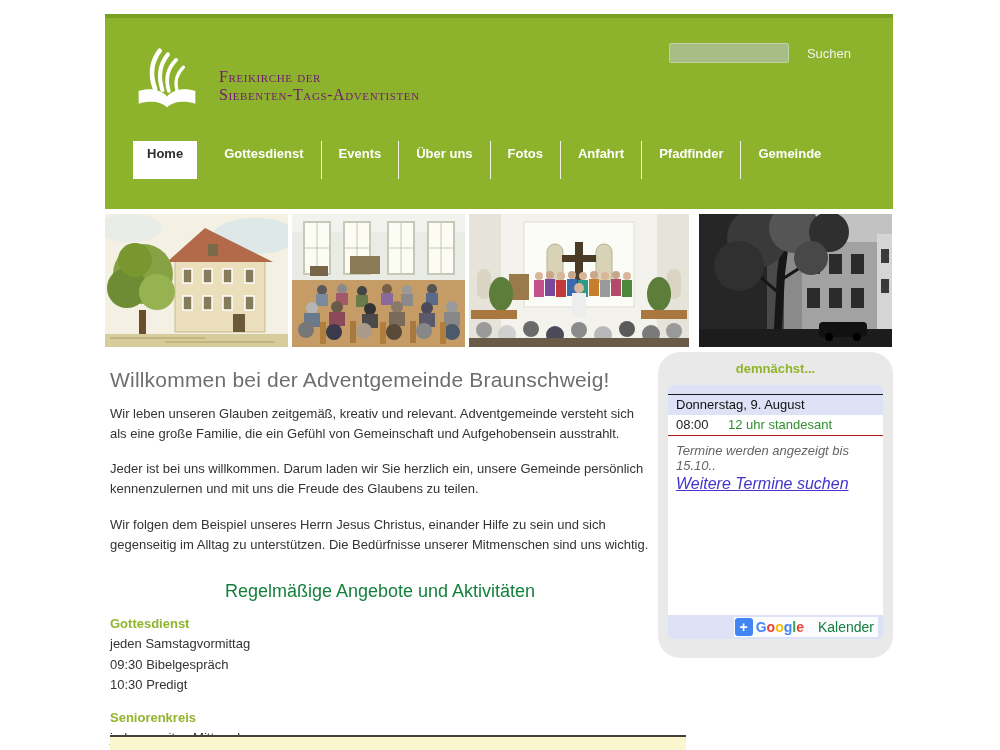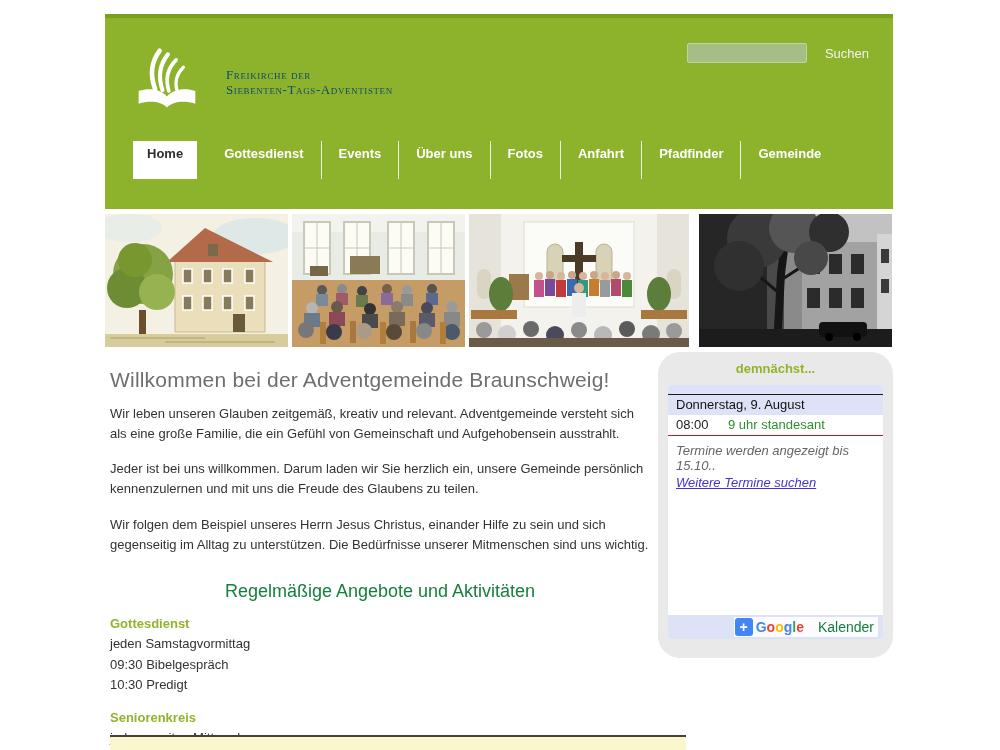--- a/index.html
+++ b/index.html
@@ -8,25 +8,25 @@
     background:#ffffff;
     font-family:"Liberation Sans",sans-serif;font-size:13px;color:#333;
   }
   .page{position:absolute;left:105px;top:14px;width:788px;}
 
   
   .green-header{position:relative;background:#8db32c;border-top:4px solid #7aa021;height:191px;}
   .logo-row{position:absolute;left:30px;top:28px;display:flex;align-items:flex-start;}
   .logo-mark svg{display:block;}
   .logo-text{
-    margin-left:27px;margin-top:22px;color:#0c4a6e;
+    margin-left:20px;margin-top:22px;color:#701a75;
     font-family:"Liberation Serif",serif;font-variant:small-caps;
-    font-size:13px;line-height:1.15;letter-spacing:0.6px;
-  }
-  .search-area{position:absolute;top:25px;right:18px;display:flex;align-items:center;}
+    font-size:16px;line-height:1.15;letter-spacing:0.6px;
+  }
+  .search-area{position:absolute;top:25px;right:36px;display:flex;align-items:center;}
   .search-input{
     width:120px;height:20px;box-sizing:border-box;
     background:#a6bd85;border:1px solid #c2d3a3;border-radius:2px;outline:none;
     color:#2e3a1e;font-size:12px;padding:0 5px;
   }
   .search-btn{
     background:none;border:none;cursor:pointer;
     color:#f2f3e9;font-size:13px;margin-left:12px;font-family:"Liberation Sans",sans-serif;
   }
   nav.mainnav{position:absolute;left:28px;top:123px;}
@@ -63,21 +63,21 @@
   
   .widget-box{background:#e9e9e9;border-radius:22px;padding:5px 10px 19px;box-sizing:border-box;}
   .widget-title{text-align:center;color:#93b32d;font-weight:bold;font-size:13px;margin:4px 0 9px;}
   .cal{background:#dde2f6;border-radius:5px;overflow:hidden;padding-top:9px;}
   .cal-date{border-top:1px solid #1a1a1a;font-weight:normal;font-size:13px;color:#111;padding:2px 8px 3px;}
   .cal-body{background:#fff;height:200px;}
   .cal-event{display:flex;font-size:13px;padding:2px 8px 3px;border-bottom:1px solid #b91c1c;}
   .cal-time{width:52px;color:#222;flex-shrink:0;}
   .cal-title{color:#2f8f2f;cursor:pointer;}
   .cal-note{font-style:italic;color:#666;font-size:13px;padding:7px 8px 0;}
-  .cal-link{display:inline-block;font-style:italic;color:#4433cc;text-decoration:underline;font-size:13px;margin:2px 8px 0;cursor:pointer;}
+  .cal-link{display:inline-block;font-style:italic;color:#4433cc;text-decoration:underline;font-size:16px;margin:2px 8px 0;cursor:pointer;}
   .cal-footer{background:#dde2f6;height:24px;display:flex;justify-content:flex-end;align-items:center;padding:0 5px;}
   .glogo-wrap{display:flex;align-items:center;background:rgba(255,255,255,0.9);padding:1px 4px 1px 1px;cursor:pointer;}
   .plus-btn{width:18px;height:18px;background:#4285f4;color:#fff;border-radius:3px;
     display:flex;align-items:center;justify-content:center;font-size:14px;font-weight:bold;margin-right:3px;}
   .gletters{font-size:14px;font-weight:bold;display:flex;}
   .kal{color:#15803d;font-size:14px;margin-left:14px;}
 
   
   .notice-bar{position:absolute;left:110px;top:735px;width:576px;height:15px;
     background:#faf6cd;border-top:2px solid #454138;box-sizing:border-box;}
@@ -326,21 +326,21 @@
 
     <aside class="side-col">
       <div class="widget-box">
         <div class="widget-title">demnächst...</div>
 
         <div class="cal">
           <div class="cal-date">Donnerstag, 9. August</div>
           <div class="cal-body">
             <div class="cal-event">
               <span class="cal-time">08:00</span>
-              <span class="cal-title">9 uhr standesant</span>
+              <span class="cal-title">12 uhr standesant</span>
             </div>
             <div class="cal-note">Termine werden angezeigt bis 15.10..</div>
             <a class="cal-link">Weitere Termine suchen</a>
           </div>
           <div class="cal-footer">
             <div class="glogo-wrap">
               <span class="plus-btn">+</span>
               <span class="gletters">
                 <span style="color:#4285f4">G</span>
                 <span style="color:#ea4335">o</span>

